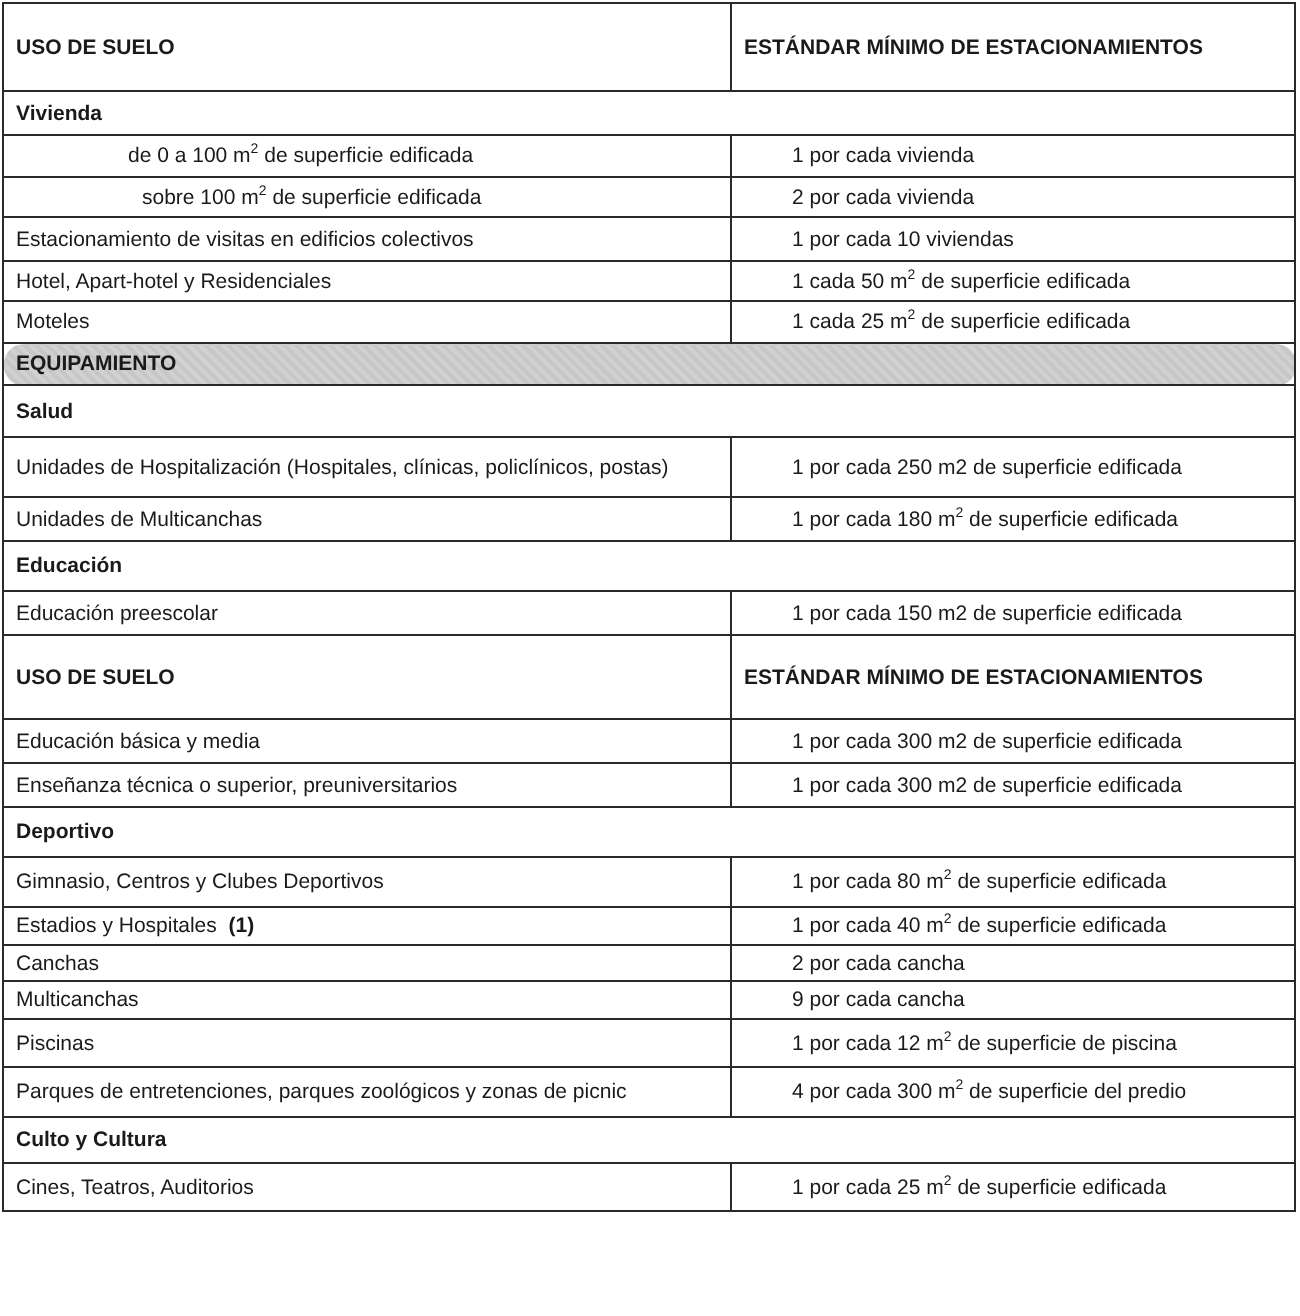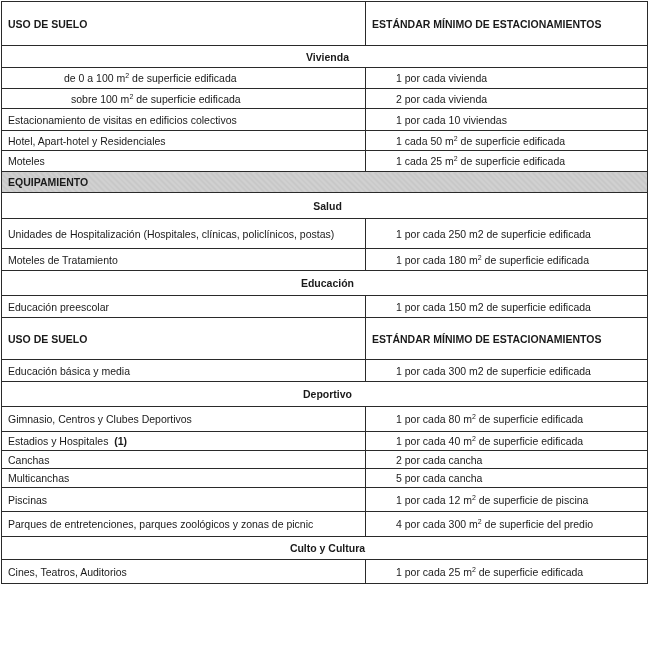--- a/index.html
+++ b/index.html
@@ -4,22 +4,22 @@
 <style>
   html, body { margin: 0; padding: 0; background: #ffffff; }
   body { width: 650px; height: 658px; overflow: hidden; font-family: "Liberation Sans", "DejaVu Sans", sans-serif; color: #1a1a1a; }
   .tbl { position: absolute; left: 1px; top: 1px; width: 646px; border-collapse: collapse; table-layout: fixed; font-size: 10.5px; padding-left: 25px; }
   .tbl td { border: 1.3px solid #2a2a2a; padding: 0 0 0 6px; vertical-align: middle; white-space: nowrap; overflow: hidden; }
   .tbl col.c1 { width: 364px; }
   .tbl col.c2 { width: 282px; }
   .hdr td { font-weight: bold; font-size: 10.5px; }
   .hdr td.c2 { padding-left: 6px; }
   .sec td { font-weight: bold; }
-  .sub td { font-weight: bold; text-align: center; }
-  .gray td { background: #cfcfcf; background-image: repeating-linear-gradient(45deg, rgba(0,0,0,0.04) 0 2px, rgba(255,255,255,0.05) 2px 4px); }
+  .sub td { font-weight: bold; }
+  .gray td { background: #cfcfcf; background-image: repeating-linear-gradient(45deg, rgba(0,0,0,0.04) 0 2px, rgba(255,255,255,0.05) 2px 4px); border-radius: 10px; }
   td.right { padding-left: 30px; margin-top: 16px; }
   td.indent1 { padding-left: 62px; }
   td.indent2 { padding-left: 69px; }
   sup { font-size: 7px; line-height: 0; vertical-align: super; }
 </style>
 </head>
 <body>
 
 <table class="tbl">
   <colgroup>
@@ -61,57 +61,61 @@
       <td colspan="2">EQUIPAMIENTO</td>
     </tr>
     <tr class="sub" style="height:26px">
       <td colspan="2">Salud</td>
     </tr>
     <tr style="height:30px">
       <td>Unidades de Hospitalización (Hospitales, clínicas, policlínicos, postas)</td>
       <td class="right">1 por cada 250 m2 de  superficie edificada</td>
     </tr>
     <tr style="height:22px">
-      <td>Moteles de Tratamiento</td>
+      <td>Unidades de Multicanchas</td>
       <td class="right"><span>1 por cada 180 m</span><sup>2</sup><span> de superficie edificada</span></td>
     </tr>
     <tr class="sub" style="height:25px">
       <td colspan="2">Educación</td>
     </tr>
     <tr style="height:22px">
       <td>Educación preescolar</td>
       <td class="right">1 por cada 150 m2 de  superficie edificada</td>
     </tr>
 
     <tr class="hdr" style="height:42px">
       <td>USO DE SUELO</td>
       <td class="c2">ESTÁNDAR MÍNIMO DE ESTACIONAMIENTOS</td>
     </tr>
     <tr style="height:22px">
       <td>Educación básica y media</td>
+      <td class="right">1 por cada 300 m2 de  superficie edificada</td>
+    </tr>
+    <tr style="height:22px">
+      <td>Enseñanza técnica o superior, preuniversitarios</td>
       <td class="right">1 por cada 300 m2 de  superficie edificada</td>
     </tr>
     <tr class="sub" style="height:25px">
       <td colspan="2">Deportivo</td>
     </tr>
     <tr style="height:25px">
       <td>Gimnasio, Centros y Clubes Deportivos</td>
       <td class="right"><span>1 por cada 80 m</span><sup>2</sup><span> de superficie edificada</span></td>
     </tr>
     <tr style="height:19px">
       <td><span>Estadios y Hospitales</span>&nbsp;&nbsp;<b>(1)</b></td>
       <td class="right"><span>1 por cada 40 m</span><sup>2</sup><span> de superficie edificada</span></td>
     </tr>
     <tr style="height:18px">
       <td>Canchas</td>
       <td class="right">2 por cada cancha</td>
     </tr>
     <tr style="height:19px">
       <td>Multicanchas</td>
-      <td class="right">5 por cada cancha</td>
+      <td class="right">9 por cada cancha</td>
     </tr>
     <tr style="height:24px">
       <td>Piscinas</td>
       <td class="right"><span>1 por cada 12 m</span><sup>2</sup><span> de superficie de piscina</span></td>
     </tr>
     <tr style="height:25px">
       <td>Parques de entretenciones, parques zoológicos  y zonas de picnic</td>
       <td class="right"><span>4 por cada 300 m</span><sup>2</sup><span> de superficie del predio</span></td>
     </tr>
     <tr class="sub" style="height:23px">

